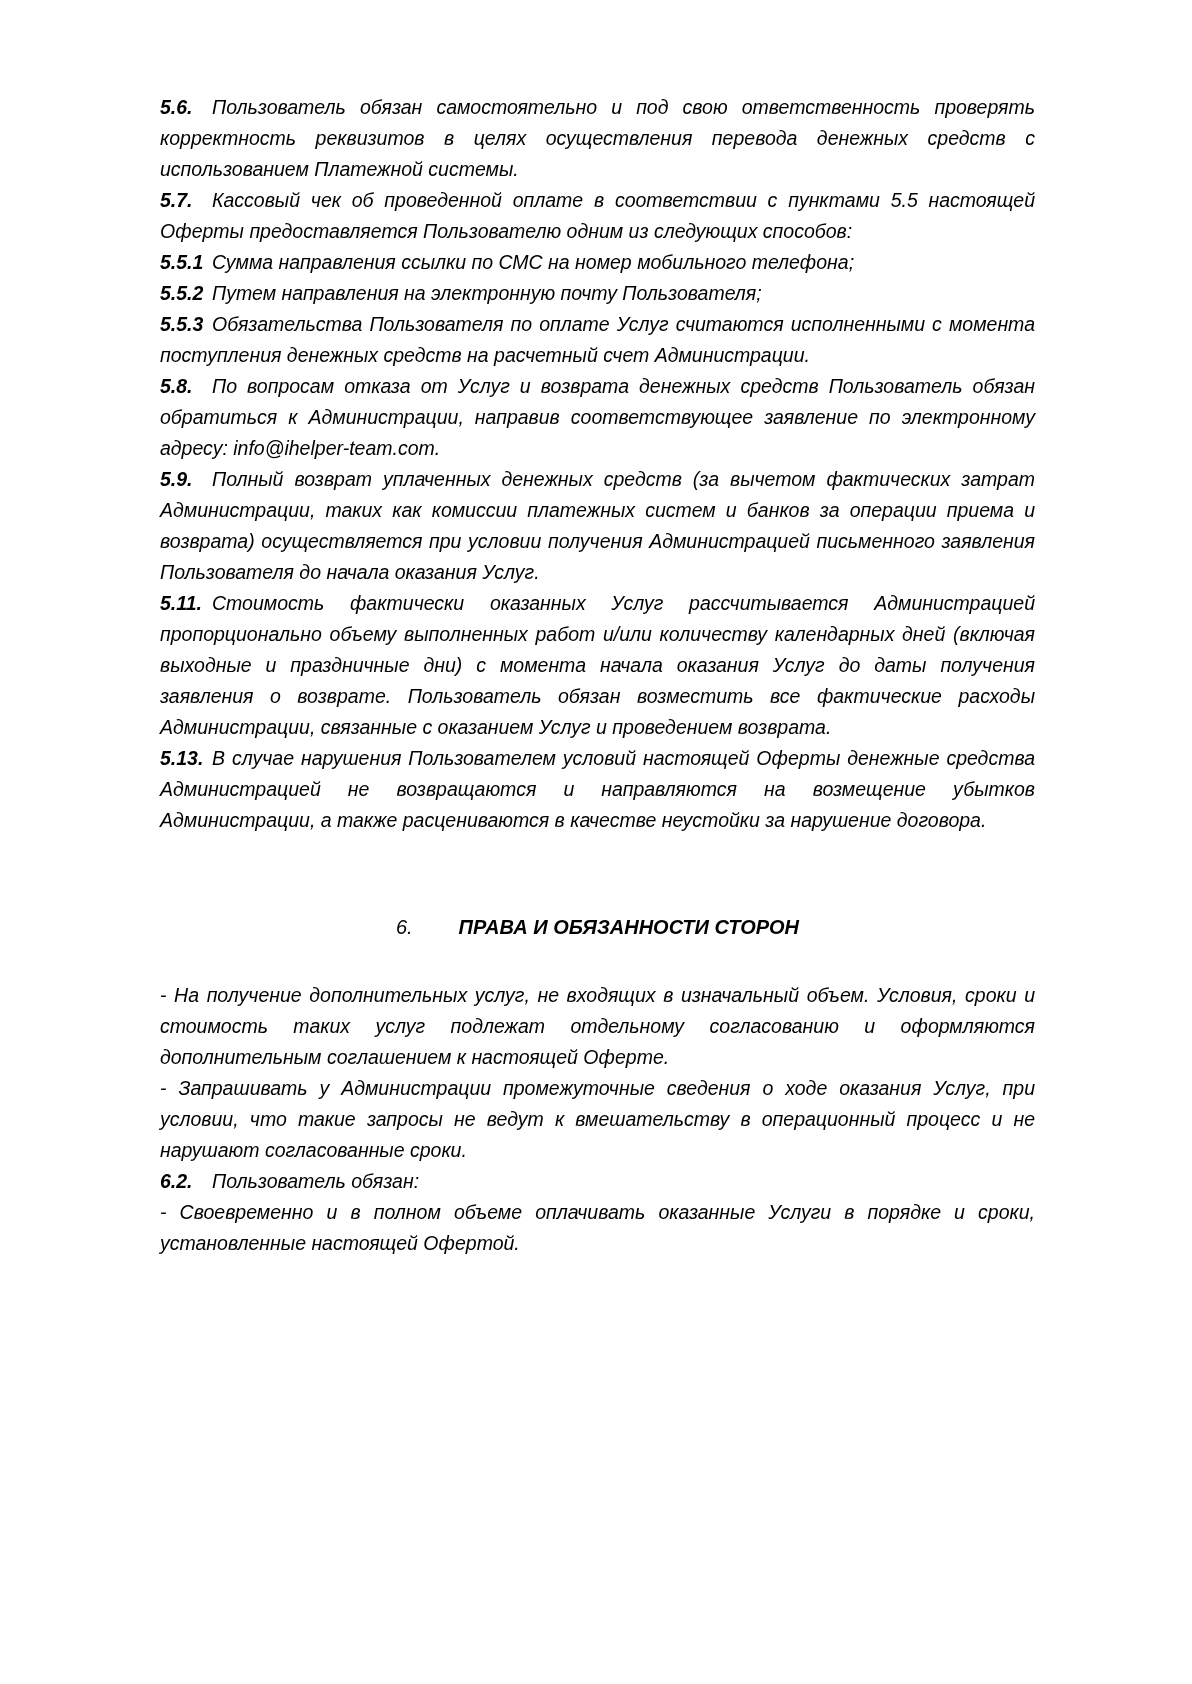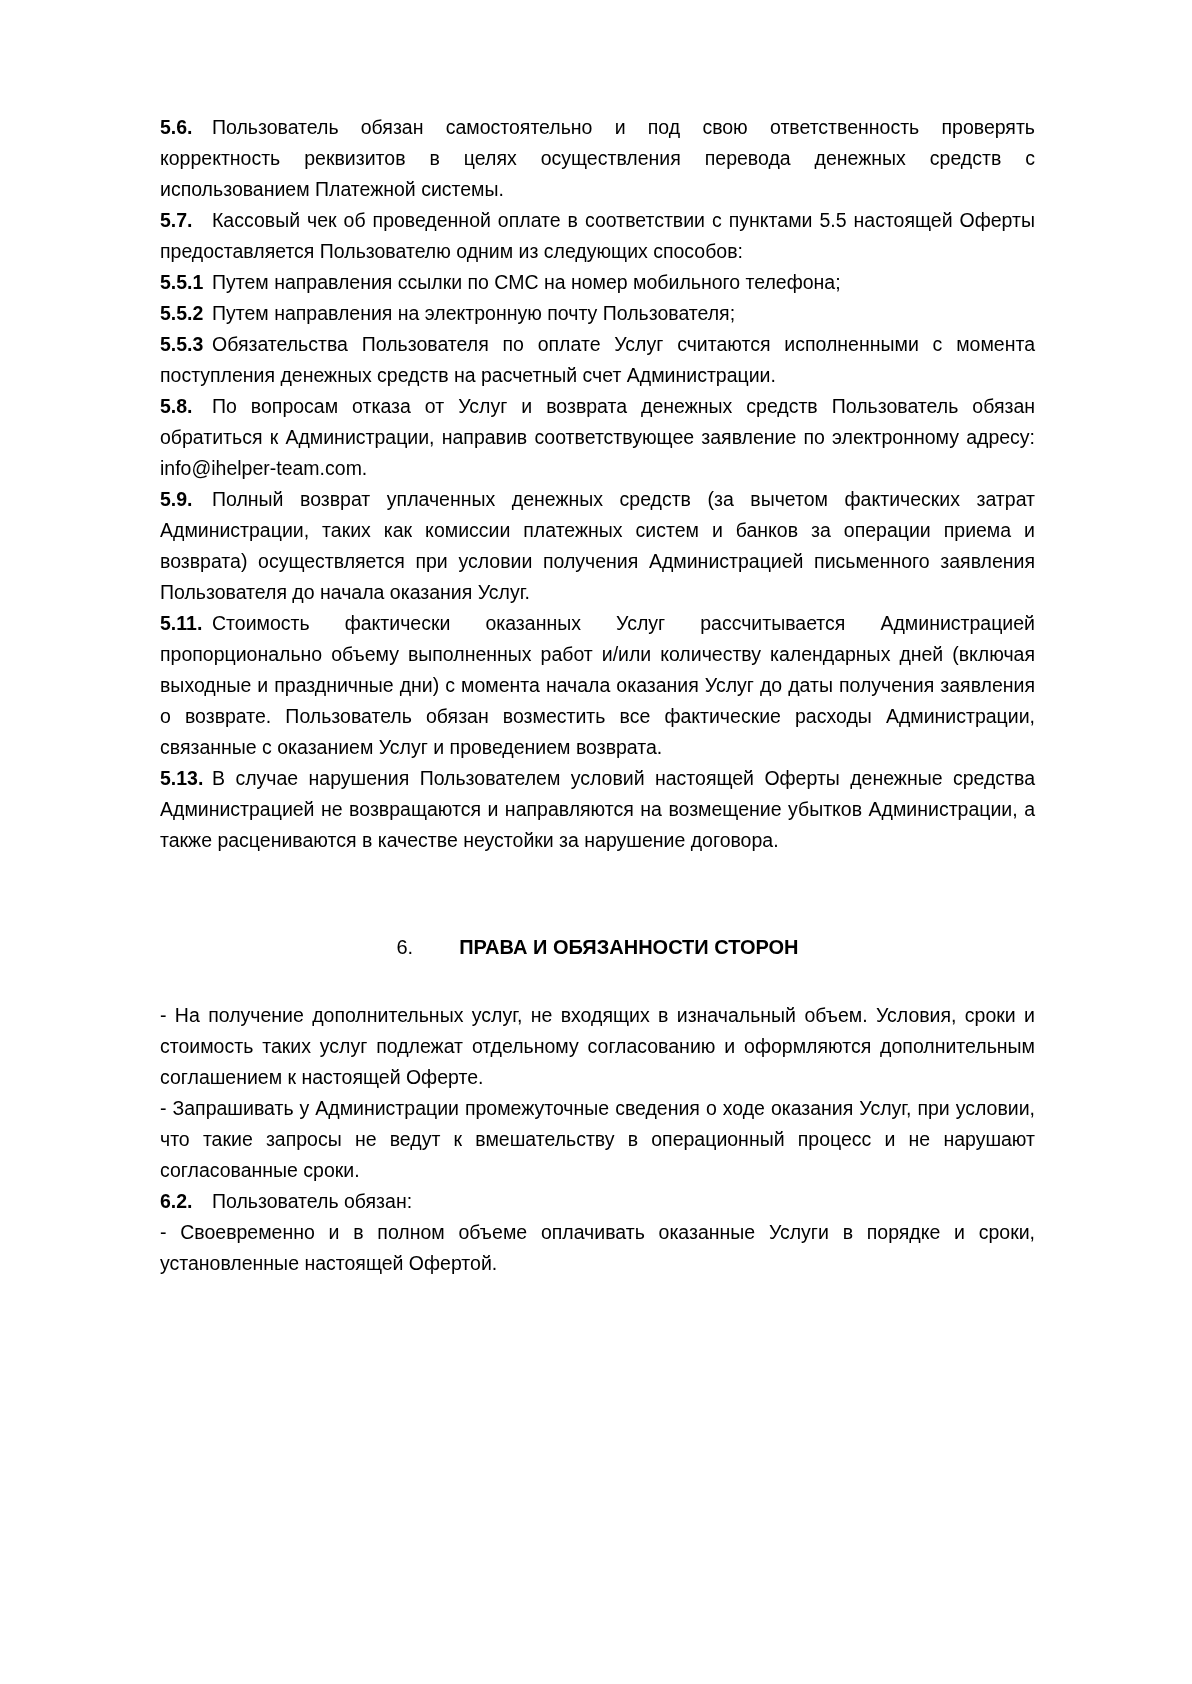--- a/index.html
+++ b/index.html
@@ -12,22 +12,23 @@
     width: 1192px;
     height: 1684px;
     background: #ffffff;
     overflow: hidden;
     font-family: "Liberation Sans", sans-serif;
     color: #000000;
   }
   .content {
     position: absolute;
     left: 160px;
-    top: 112px;
+    top: 92px;
     width: 875px;
+    font-style: italic;
   }
   p.para {
     margin: 0;
     padding: 0;
     font-size: 19.5px;
     line-height: 31px;
     text-align: justify;
     color: #000000;
   }
   .num {
@@ -56,21 +57,21 @@
 </head>
 <body>
 
 <div class="page">
   <div class="content">
 
     <p class="para"><span class="num">5.6.</span><span>Пользователь обязан самостоятельно и под свою ответственность проверять корректность реквизитов в целях осуществления перевода денежных средств с использованием Платежной системы.</span></p>
 
     <p class="para"><span class="num">5.7.</span><span>Кассовый чек об проведенной оплате в соответствии с пунктами 5.5 настоящей Оферты предоставляется Пользователю одним из следующих способов:</span></p>
 
-    <p class="para"><span class="num">5.5.1</span><span>Путем направления ссылки по СМС на номер мобильного телефона;</span></p>
+    <p class="para"><span class="num">5.5.1</span><span>Сумма направления ссылки по СМС на номер мобильного телефона;</span></p>
 
     <p class="para"><span class="num">5.5.2</span><span>Путем направления на электронную почту Пользователя;</span></p>
 
     <p class="para"><span class="num">5.5.3</span><span>Обязательства Пользователя по оплате Услуг считаются исполненными с момента поступления денежных средств на расчетный счет Администрации.</span></p>
 
     <p class="para"><span class="num">5.8.</span><span>По вопросам отказа от Услуг и возврата денежных средств Пользователь обязан обратиться к Администрации, направив соответствующее заявление по электронному адресу: info@ihelper-team.com.</span></p>
 
     <p class="para"><span class="num">5.9.</span><span>Полный возврат уплаченных денежных средств (за вычетом фактических затрат Администрации, таких как комиссии платежных систем и банков за операции приема и возврата) осуществляется при условии получения Администрацией письменного заявления Пользователя до начала оказания Услуг.</span></p>
 
 

